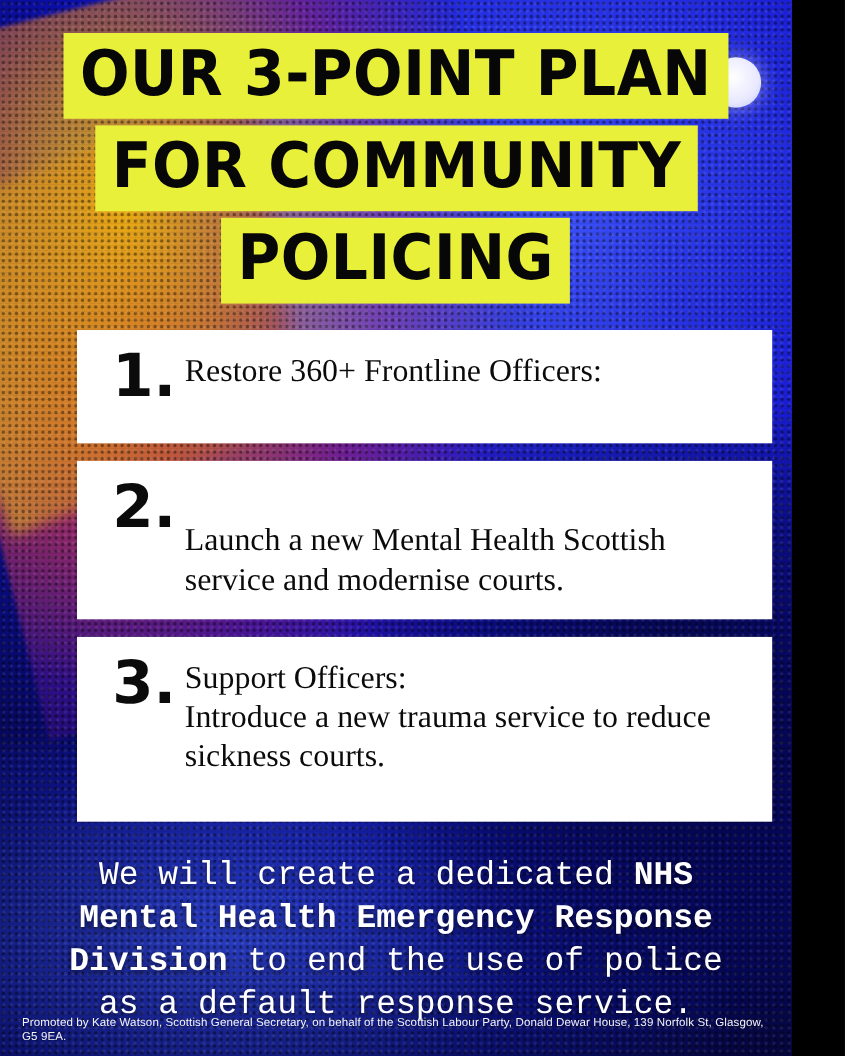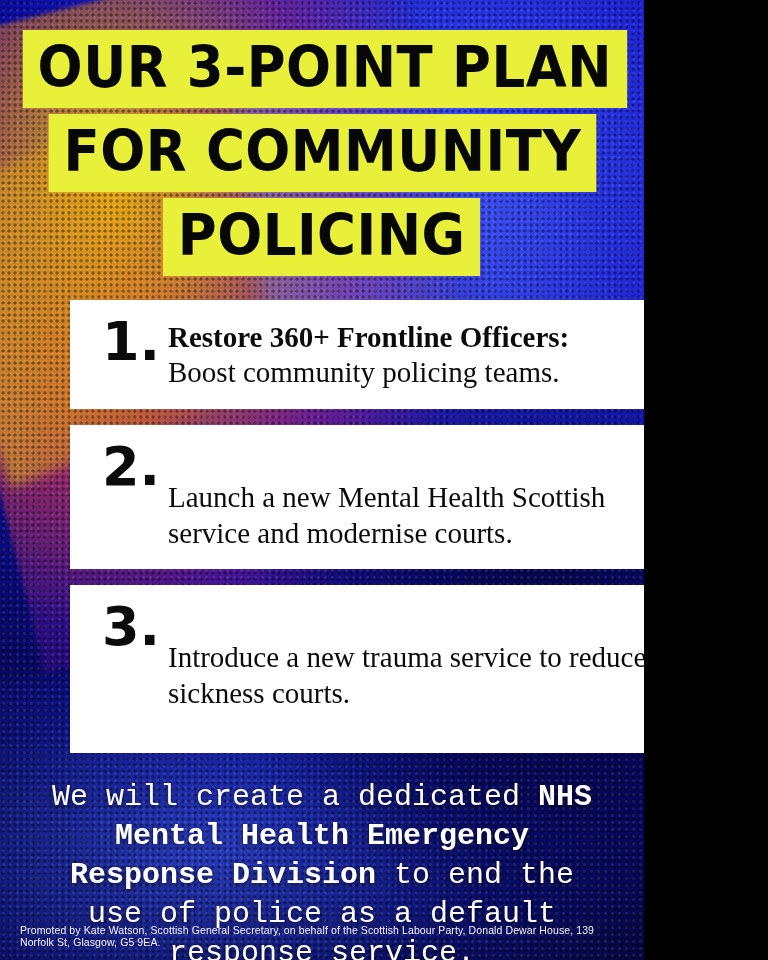--- a/index.html
+++ b/index.html
@@ -9,21 +9,21 @@
   }
   body {
     width: 768px;
     height: 960px;
     overflow: hidden;
     font-family: "Liberation Sans", sans-serif;
   }
 
   .poster {
     position: relative;
-    width: 644px;
+    width: 720px;
     height: 960px;
     overflow: hidden;
     background: #0a0ad0;
   }
 
   
   .bg-base {
     position: absolute;
     inset: 0;
     background:
@@ -177,21 +177,21 @@
     box-sizing: border-box;
   }
   .ptext {
     font-family: "Liberation Serif", serif;
     color: #0b0b0b;
     font-size: 29px;
     line-height: 1.22;
     padding-top: 4px;
   }
   .ptext .t-head {
-    font-weight: 700;
+    font-weight: 400;
     text-align: right;
   }
   .ptext .t-body {
     font-weight: 400;
   }
 
   
   .statement {
     position: absolute;
     left: 36px;
@@ -242,36 +242,35 @@
     <div class="hl-line">FOR COMMUNITY</div><br>
     <div class="hl-line">POLICING</div>
   </div>
 
   <div class="points">
 
     <div class="point p1">
       <div class="num">1.</div>
       <div class="ptext">
         <span class="t-head">Restore 360+ Frontline Officers:</span><br>
-        <span class="t-body">Boost community policing teams.</span>
       </div>
     </div>
 
     <div class="point p2">
       <div class="num">2.</div>
       <div class="ptext">
         <br>
         <span class="t-body">Launch a new Mental Health Scottish service and modernise courts.</span>
       </div>
     </div>
 
     <div class="point p3">
       <div class="num">3.</div>
       <div class="ptext">
-        <br>
+        <span class="t-head">Support Officers:</span><br>
         <span class="t-body">Introduce a new trauma service to reduce sickness courts.</span>
       </div>
     </div>
 
   </div>
 
   <div class="statement">
     <span>We will create a dedicated </span><b>NHS Mental Health Emergency Response Division</b><span> to end the use of police as a default response service.</span>
   </div>
 

